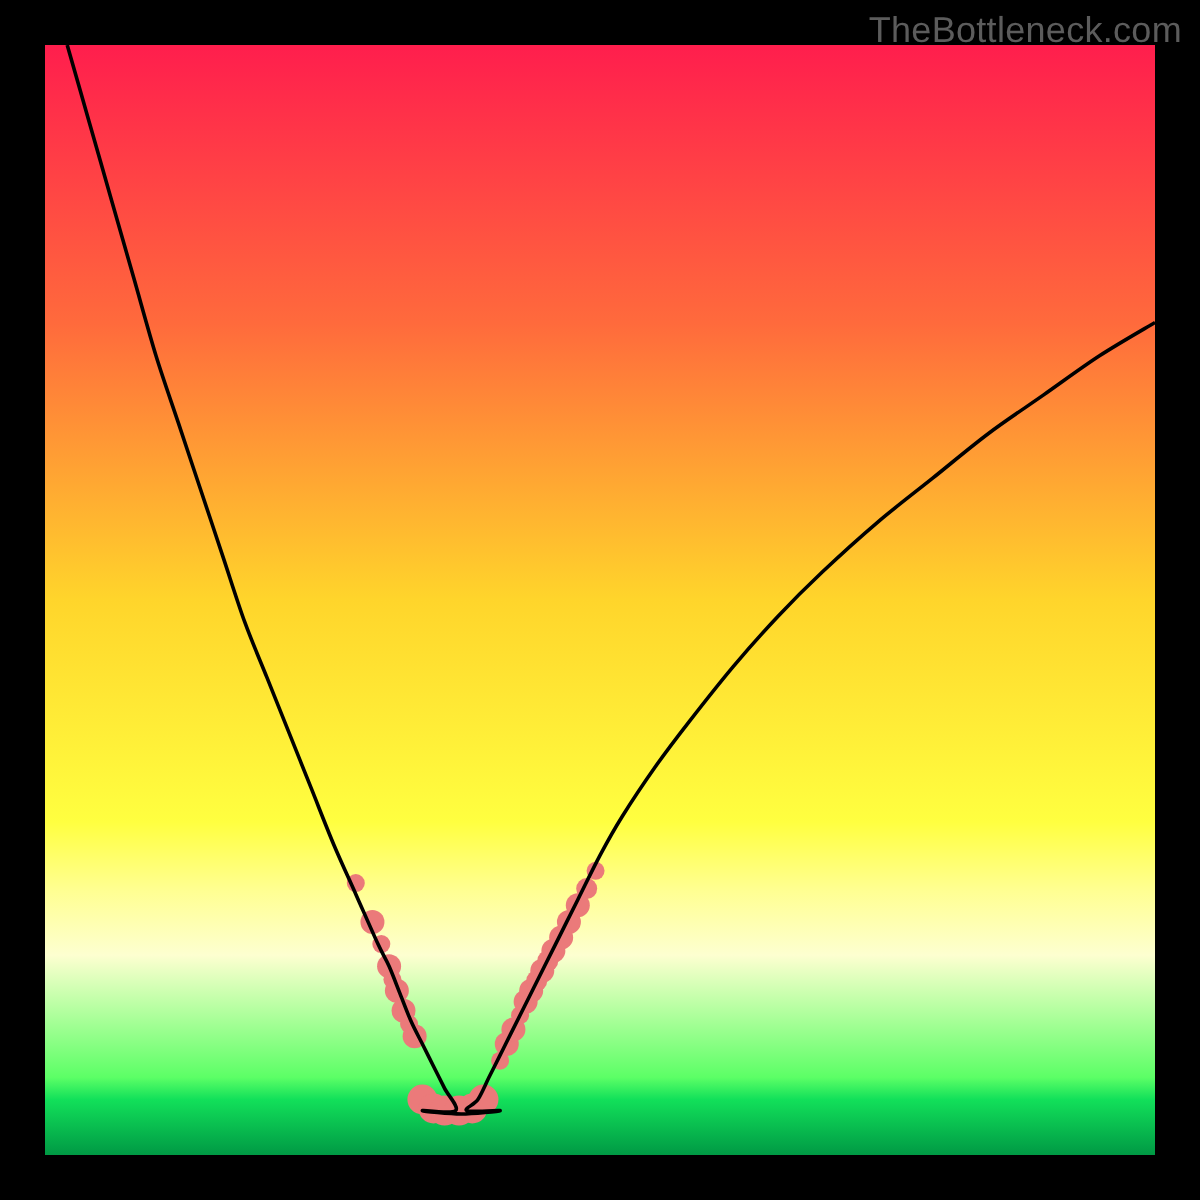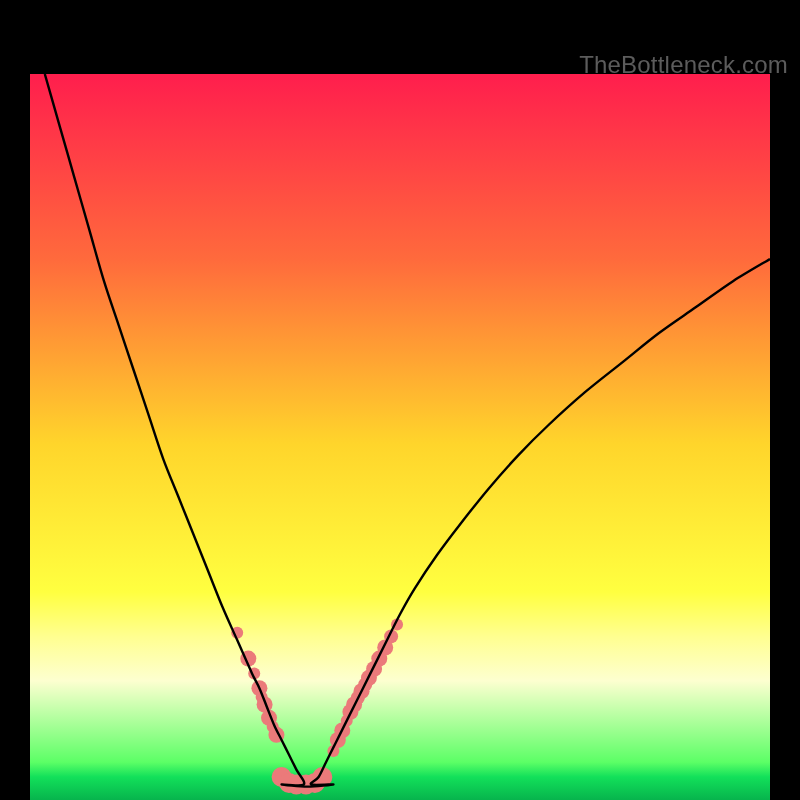--- a/index.html
+++ b/index.html
@@ -8,21 +8,20 @@
     width: 800px;
     height: 800px;
     overflow: hidden;
     background: #000;
     font-family: Arial, Helvetica, sans-serif;
   }
   .frame {
     position: absolute;
     inset: 0;
     background: #000;
-    margin-top: 44px;
   }
   .plot {
     position: absolute;
     left: 30px;
     top: 30px;
     width: 740px;
     height: 740px;
     overflow: hidden;
   }
   .gradient {

